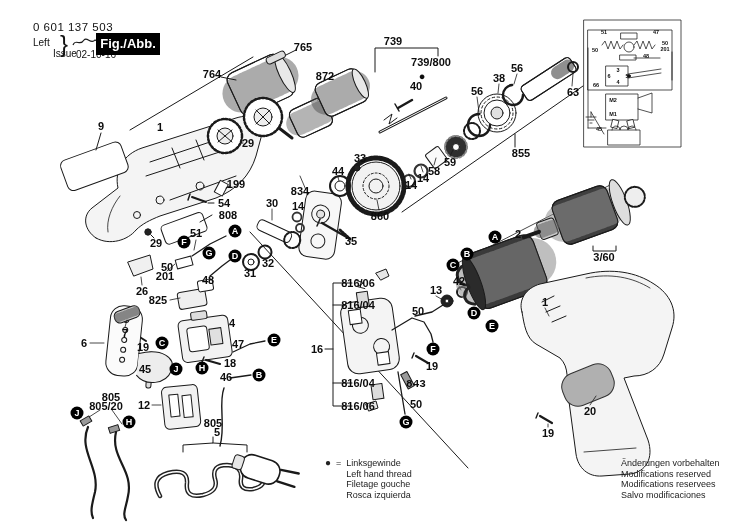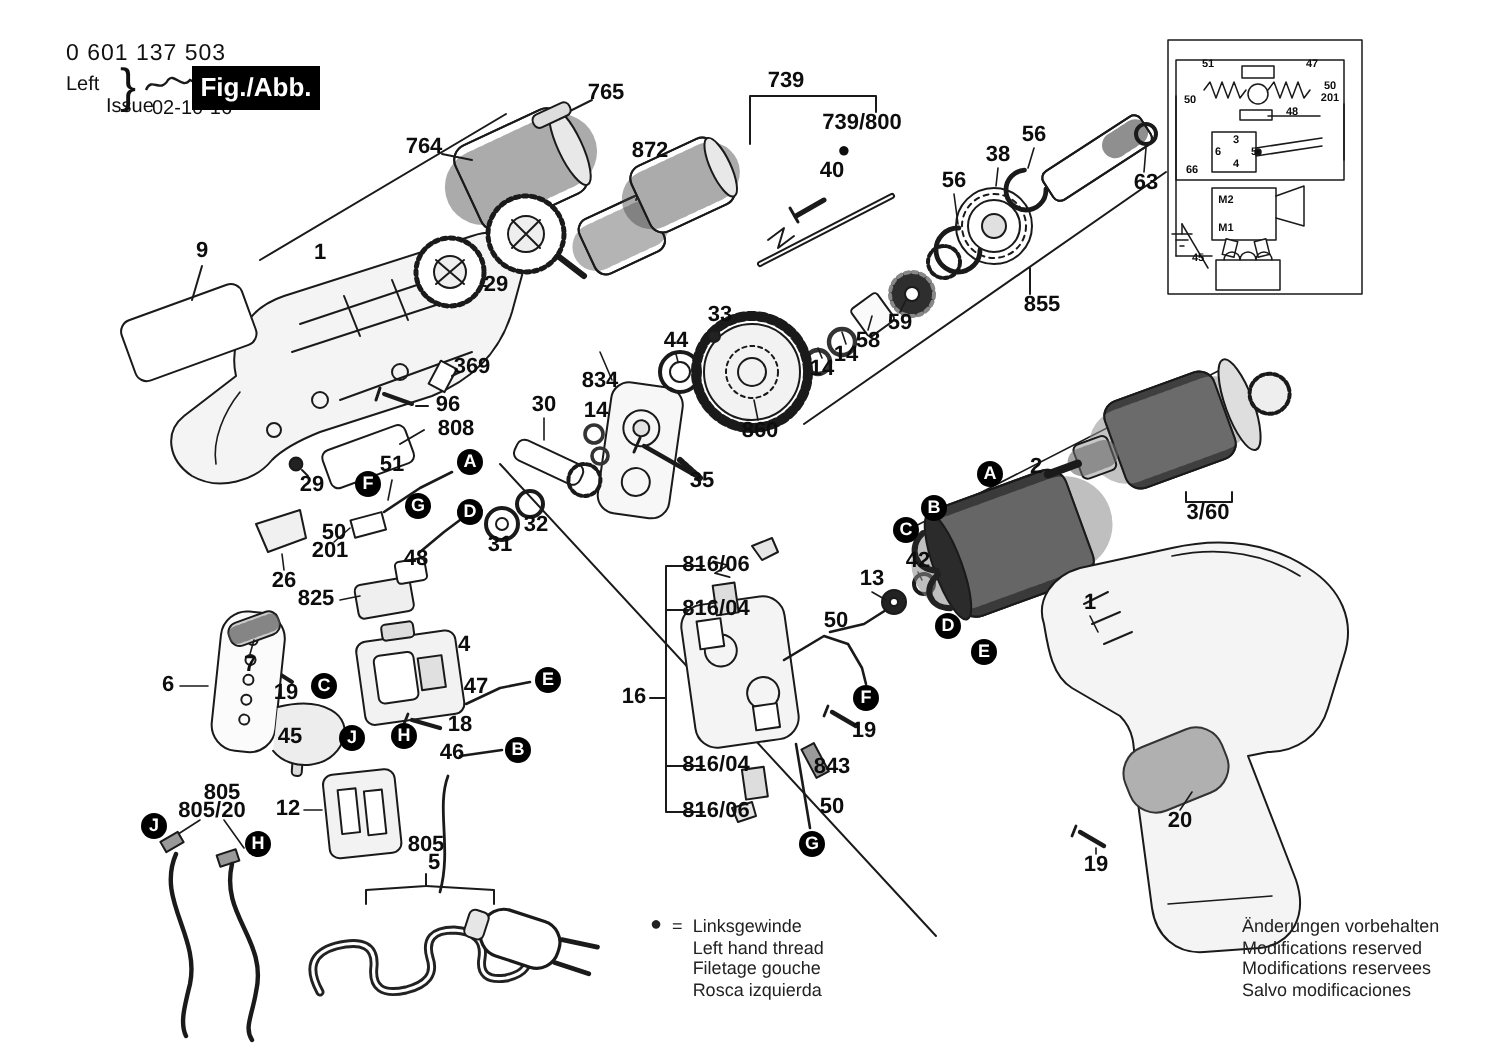--- a/index.html
+++ b/index.html
@@ -412,22 +412,22 @@
       <div class="plabel" style="left: 517px; top: 68px;">56</div>
       <div class="plabel" style="left: 573px; top: 92px;">63</div>
       <div class="plabel" style="left: 515px; top: 153px; padding-left: 12px;">855</div>
       <div class="plabel" style="left: 450px; top: 162px;">59</div>
       <div class="plabel" style="left: 434px; top: 171px;">58</div>
       <div class="plabel" style="left: 423px; top: 178px;">14</div>
       <div class="plabel" style="left: 411px; top: 185px;">14</div>
       <div class="plabel" style="left: 101px; top: 126px;">9</div>
       <div class="plabel" style="left: 160px; top: 127px;">1</div>
       <div class="plabel" style="left: 248px; top: 143px;">29</div>
-      <div class="plabel" style="left: 236px; top: 184px;">369</div>
-      <div class="plabel" style="left: 224px; top: 203px;">96</div>
+      <div class="plabel" style="left: 236px; top: 184px;">199</div>
+      <div class="plabel" style="left: 224px; top: 203px;">54</div>
       <div class="plabel" style="left: 228px; top: 215px;">808</div>
       <div class="plabel" style="left: 156px; top: 243px;">29</div>
       <div class="plabel" style="left: 300px; top: 170px; margin-top: 21px;">834</div>
       <div class="plabel" style="left: 338px; top: 171px;">44</div>
       <div class="plabel" style="left: 360px; top: 158px;">33</div>
       <div class="plabel" style="left: 380px; top: 216px;">860</div>
       <div class="plabel" style="left: 272px; top: 203px;">30</div>
       <div class="plabel" style="left: 298px; top: 206px;">14</div>
       <div class="plabel" style="left: 351px; top: 241px;">35</div>
       <div class="plabel" style="left: 268px; top: 263px;">32</div>
@@ -452,21 +452,21 @@
       <div class="plabel" style="left: 213px; top: 423px;">805</div>
       <div class="plabel" style="left: 217px; top: 432px;">5</div>
       <div class="plabel" style="left: 317px; top: 349px;">16</div>
       <div class="plabel" style="left: 358px; top: 283px;">816/06</div>
       <div class="plabel" style="left: 358px; top: 305px;">816/04</div>
       <div class="plabel" style="left: 358px; top: 383px;">816/04</div>
       <div class="plabel" style="left: 358px; top: 406px;">816/06</div>
       <div class="plabel" style="left: 418px; top: 311px;">50</div>
       <div class="plabel" style="left: 436px; top: 290px;">13</div>
       <div class="plabel" style="left: 432px; top: 366px;">19</div>
-      <div class="plabel" style="left: 416px; top: 384px;">843</div>
+      <div class="plabel" style="left: 416px; top: 384px; font-family: Liberation Mono, monospace;">843</div>
       <div class="plabel" style="left: 416px; top: 404px;">50</div>
       <div class="plabel" style="left: 459px; top: 281px;">42</div>
       <div class="plabel" style="left: 518px; top: 234px;">2</div>
       <div class="plabel" style="left: 604px; top: 257px;">3/60</div>
       <div class="plabel" style="left: 545px; top: 302px;">1</div>
       <div class="plabel" style="left: 590px; top: 411px;">20</div>
       <div class="plabel" style="left: 548px; top: 433px;">19</div>
       <div class="pmarker" style="left: 235px; top: 231px;">A</div>
       <div class="pmarker" style="left: 184px; top: 242px;">F</div>
       <div class="pmarker" style="left: 209px; top: 253px;">G</div>

